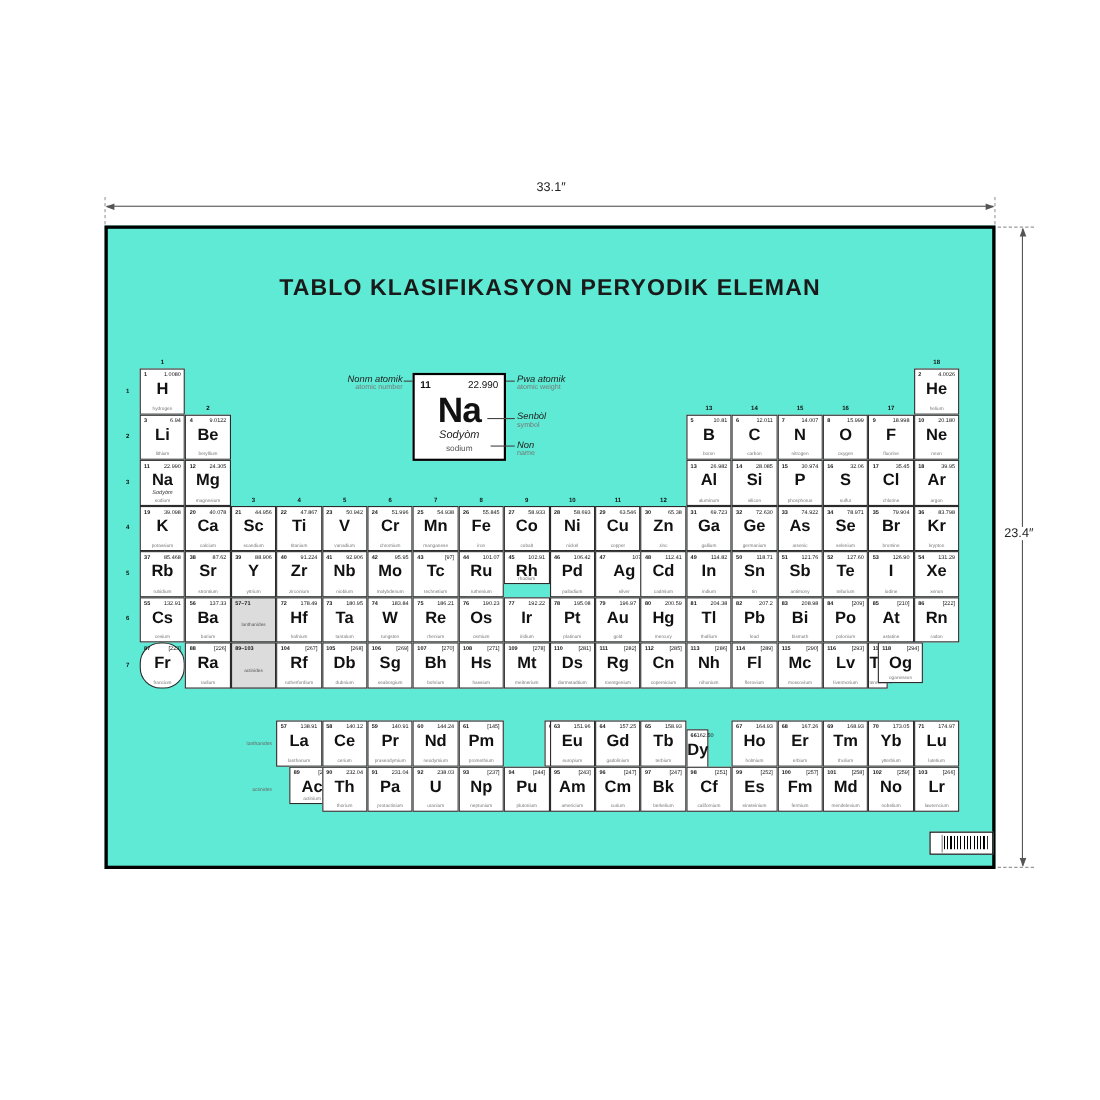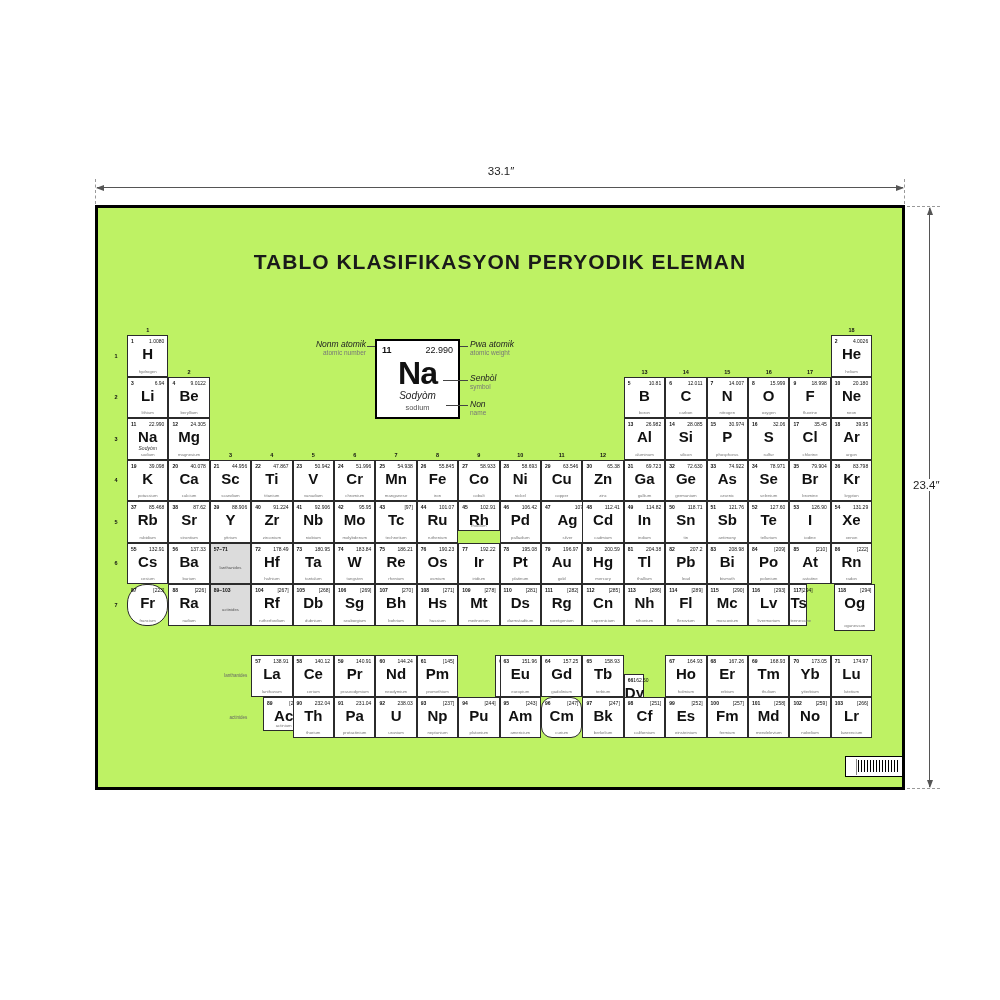--- a/index.html
+++ b/index.html
@@ -1,20 +1,20 @@
 <!DOCTYPE html>
 <html><head>
 <meta charset="utf-8">
 <style>
   html,body{margin:0;padding:0;background:#fff;}
   #page{position:relative;width:1000px;height:1000px;background:#fff;overflow:hidden;
         font-family:"Liberation Sans", sans-serif;color:#111;}
   
   #poster{position:absolute;left:95px;top:205px;width:804px;height:579px;
-          border:3px solid #000;background:#bef264;}
+          border:3px solid #000;background:#5eead4;}
   #poster-title{position:absolute;left:0;top:42px;width:100%;text-align:center;
           font-size:21px;font-weight:bold;letter-spacing:1px;color:#1a1a1a;}
   #poster-subtitle{position:absolute;left:0;top:72px;width:100%;text-align:center;
           font-size:13.5px;color:#222;}
   
   #table-area{position:absolute;left:0;top:0;width:100%;height:100%;}
   .cell{position:absolute;border:1px solid #2b2b2b;background:#fff;box-sizing:border-box;}
   .cell.ph{background:#dcdcdc;}
   .ctop{position:absolute;left:0;top:1px;width:100%;display:flex;justify-content:space-between;
         padding:1px 3px 0 3px;box-sizing:border-box;font-size:5px;line-height:6px;}
@@ -812,21 +812,21 @@
           <div class="cname">livermorium</div>
         </div>
         <div class="cell" style="left: 691.4px; top: 376px; width: 18px; height: 41.5px; position: absolute;">
           <div class="ctop">
             <span class="cn">117</span>
             <span class="cw">[294]</span>
           </div>
           <div class="csym">Ts</div>
           <div class="cname">tennessine</div>
         </div>
-        <div class="cell" style="left: 736px; top: 376px; width: 41.4px; height: 47px; position: absolute;">
+        <div class="cell" style="left: 700px; top: 376px; width: 41.4px; height: 37px; position: absolute;">
           <div class="ctop">
             <span class="cn">118</span>
             <span class="cw">[294]</span>
           </div>
           <div class="csym">Og</div>
           <div class="cname">oganesson</div>
         </div>
         <div class="cell" style="left: 153.2px; top: 447px; width: 41.4px; height: 41.5px; position: absolute;">
           <div class="ctop">
             <span class="cn">57</span>
@@ -892,21 +892,21 @@
           <div class="cname">gadolinium</div>
         </div>
         <div class="cell" style="left: 484.4px; top: 447px; width: 41.4px; height: 41.5px; position: absolute;">
           <div class="ctop">
             <span class="cn">65</span>
             <span class="cw">158.93</span>
           </div>
           <div class="csym">Tb</div>
           <div class="cname">terbium</div>
         </div>
-        <div class="cell" style="left: 525.8px; top: 466px; width: 20px; height: 41.5px; position: absolute;">
+        <div class="cell" style="left: 525.8px; top: 455px; width: 20px; height: 41.5px; position: absolute;">
           <div class="ctop">
             <span class="cn">66</span>
             <span class="cw">162.50</span>
           </div>
           <div class="csym">Dy</div>
           <div class="cname">dysprosium</div>
         </div>
         <div class="cell" style="left: 567.2px; top: 447px; width: 41.4px; height: 41.5px; position: absolute;">
           <div class="ctop">
             <span class="cn">67</span>
@@ -996,21 +996,21 @@
           <div class="cname">plutonium</div>
         </div>
         <div class="cell" style="left: 401.6px; top: 488.5px; width: 41.4px; height: 41.5px; position: absolute;">
           <div class="ctop">
             <span class="cn">95</span>
             <span class="cw">[243]</span>
           </div>
           <div class="csym">Am</div>
           <div class="cname">americium</div>
         </div>
-        <div class="cell" style="left: 443px; top: 488.5px; width: 41.4px; height: 41.5px; position: absolute; border-radius: 11px;">
+        <div class="cell" style="left: 443px; top: 488.5px; width: 41.4px; height: 41.5px; position: absolute;">
           <div class="ctop">
             <span class="cn">96</span>
             <span class="cw">[247]</span>
           </div>
           <div class="csym">Cm</div>
           <div class="cname">curium</div>
         </div>
         <div class="cell" style="left: 484.4px; top: 488.5px; width: 41.4px; height: 41.5px; position: absolute;">
           <div class="ctop">
             <span class="cn">97</span>

